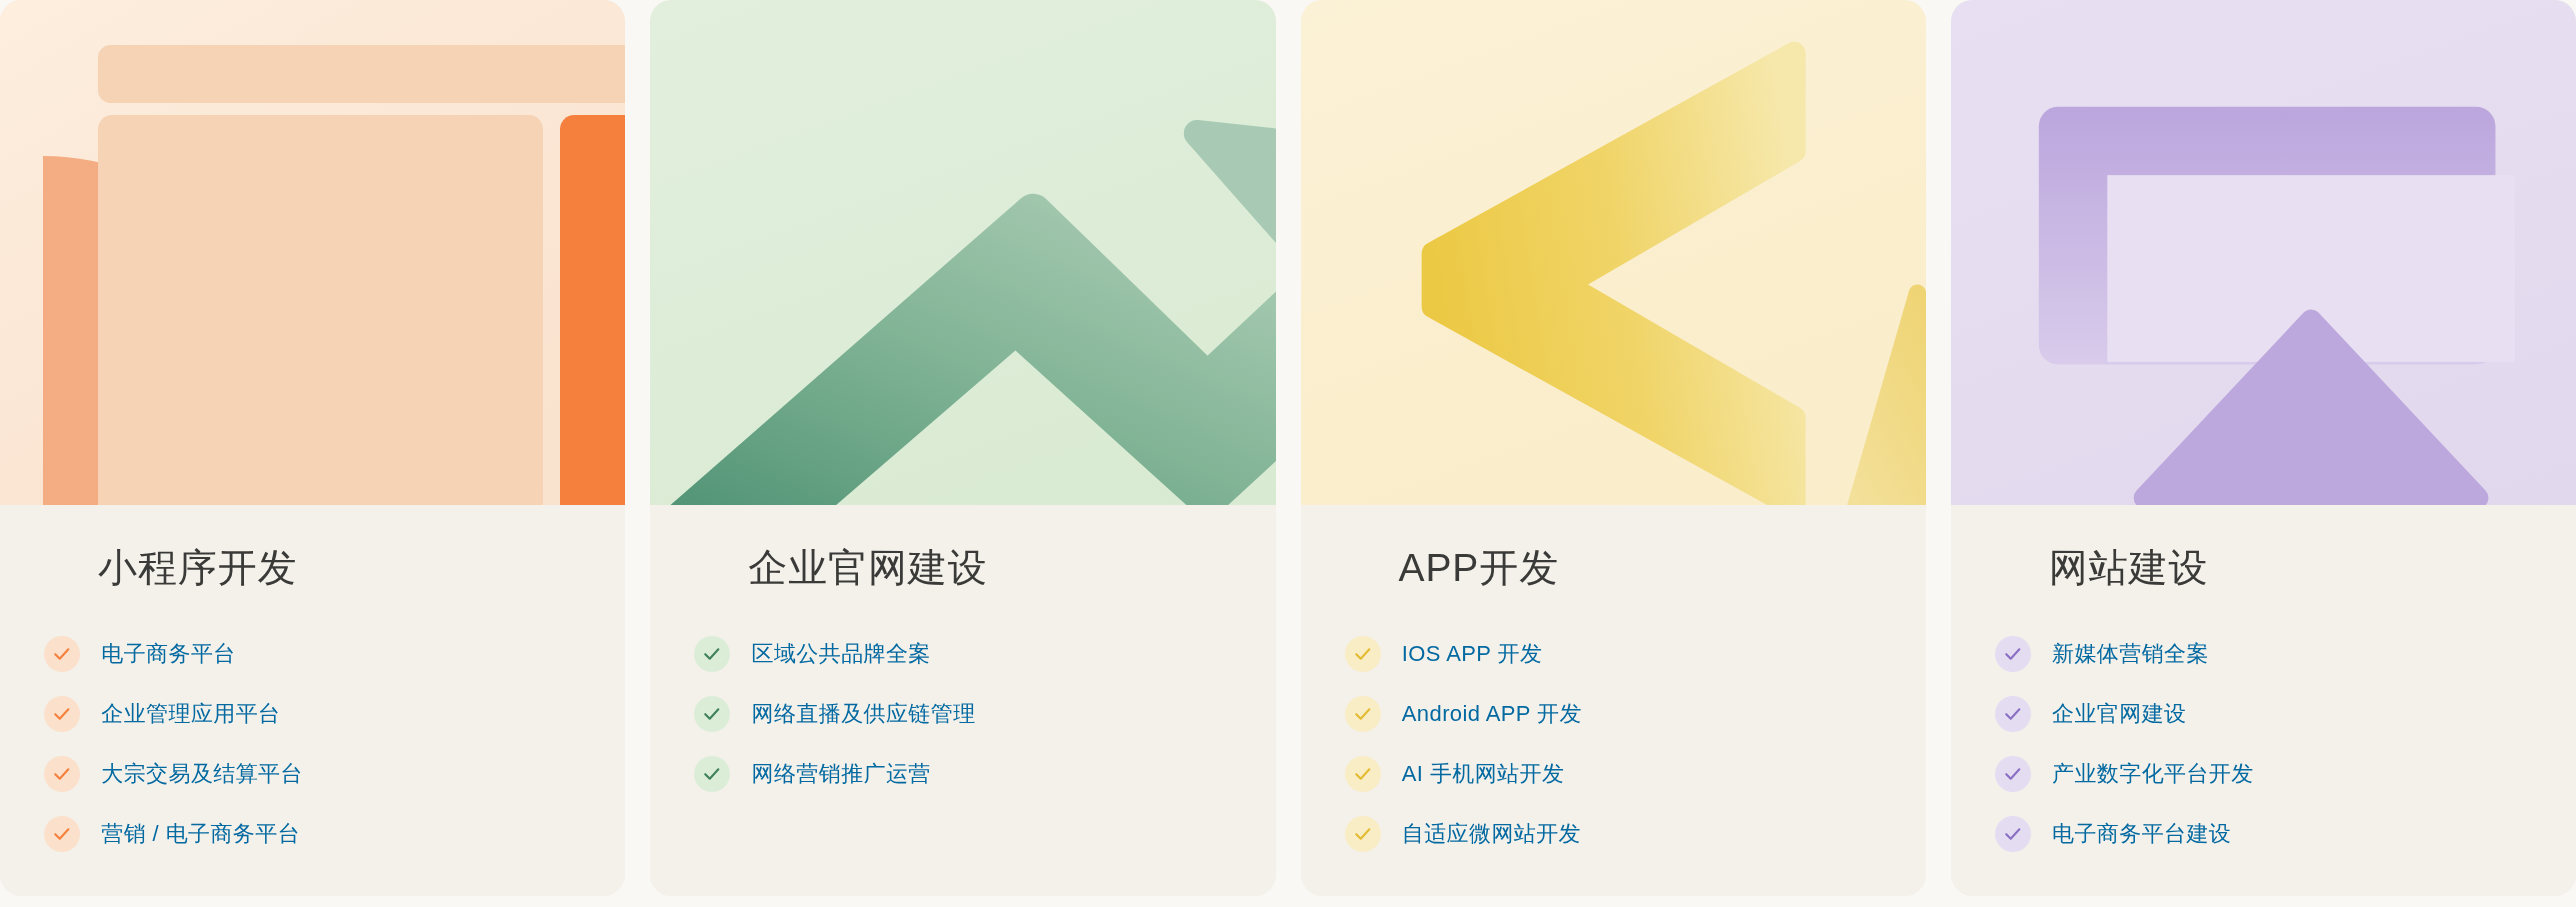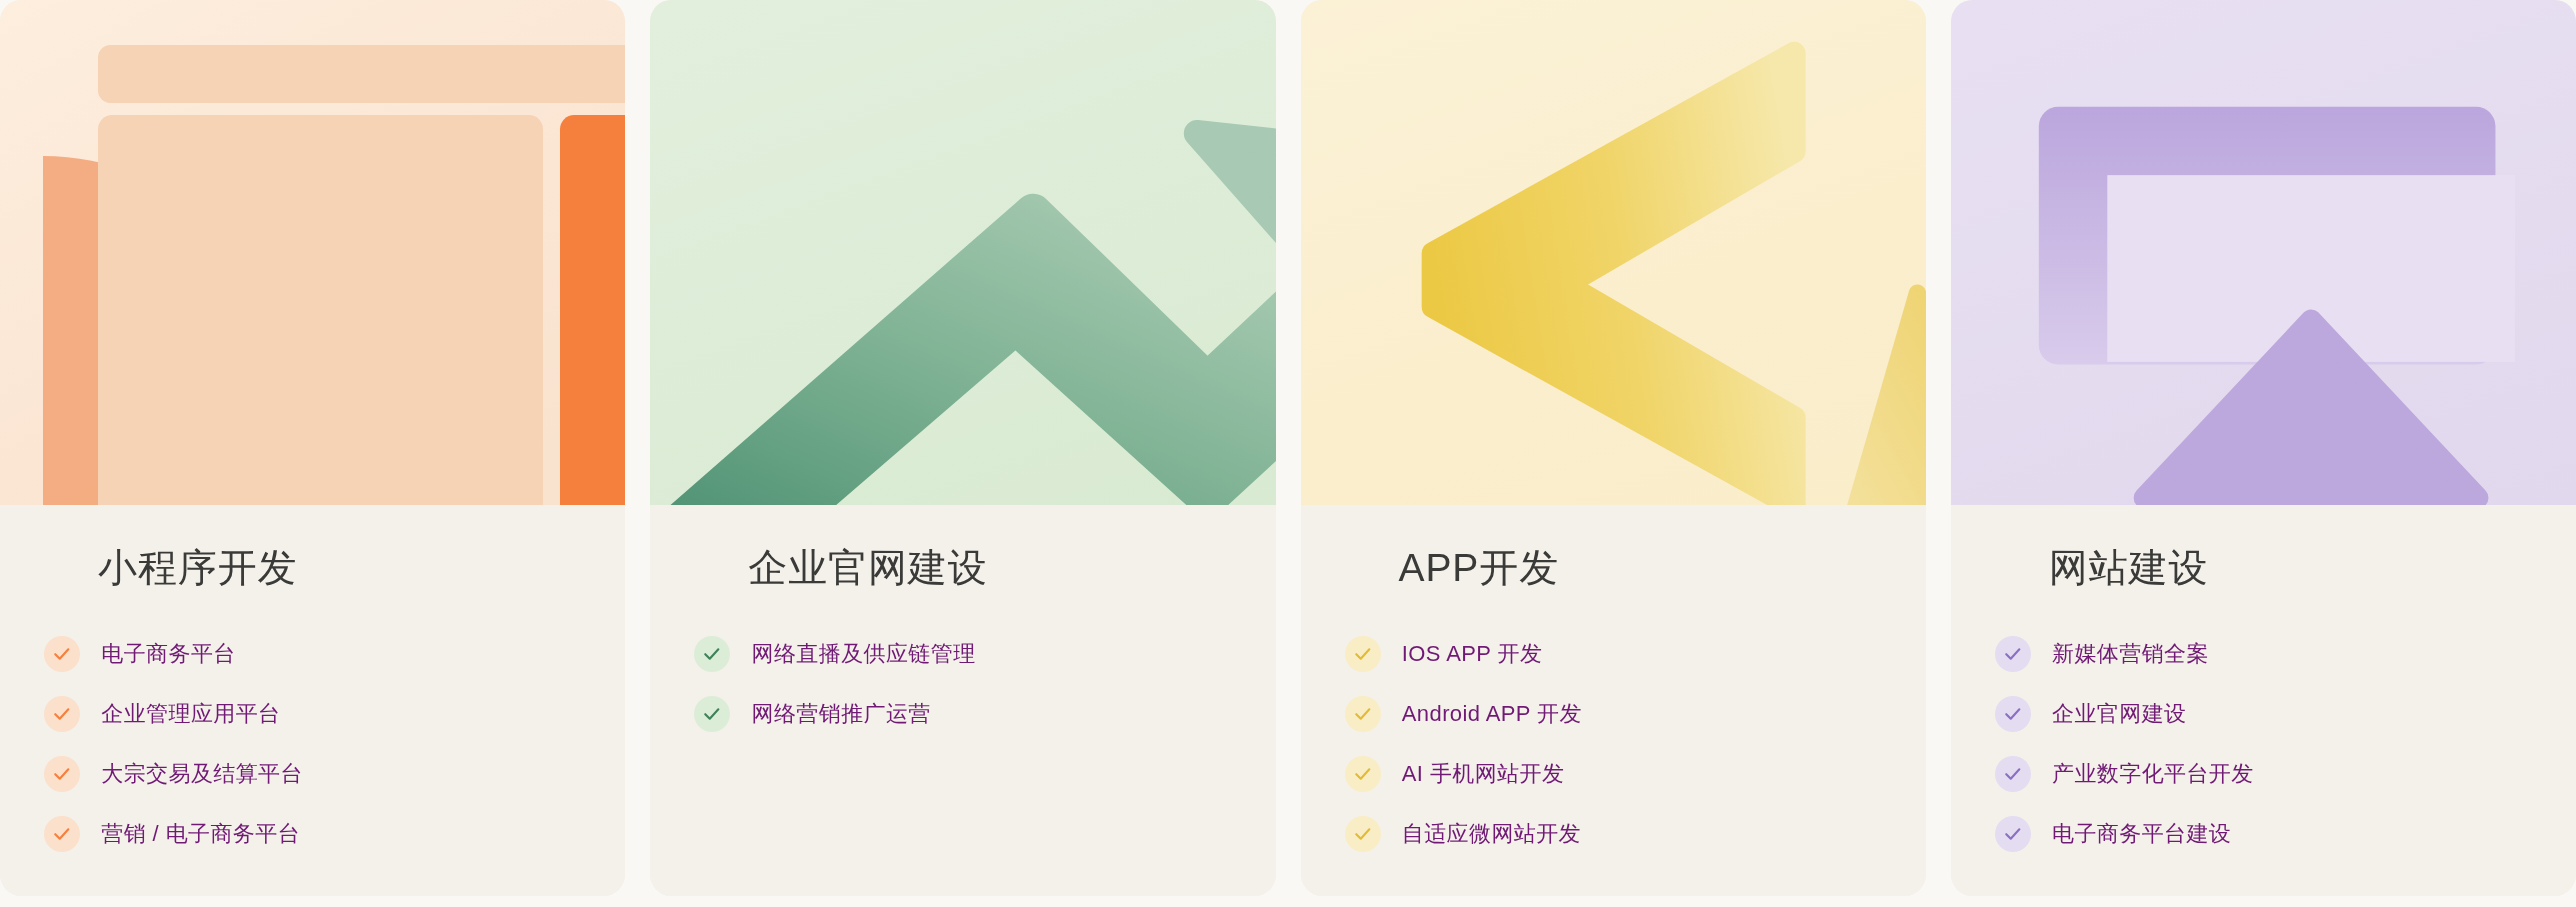--- a/index.html
+++ b/index.html
@@ -95,21 +95,21 @@
   .chk{
     flex:0 0 auto;
     width:36px;height:36px;
     border-radius:50%;
     display:flex;align-items:center;justify-content:center;
     margin-right:21.3px;
   }
   .chk svg{width:19.6px;height:19.6px;display:block;}
   .li-label{
     font-size:22px;
-    color:#701a75;
+    color:#0369a1;
     white-space:nowrap;
     letter-spacing:0.4px;
   }
   
   .t-orange .chk{background:#fbe0cb;}
   .t-green  .chk{background:#dcedd7;}
   .t-yellow .chk{background:#f9edc6;}
   .t-purple .chk{background:#e4dcf1;}
 </style>
 </head>
@@ -173,20 +173,28 @@
             <stop offset="1" stop-color="#b7d4bd"></stop>
           </linearGradient>
         </defs>
         <path d="M20 600 L440 240 L640 430 L760 320 L860 420 L860 560 L740 470 L640 560 L420 365 L130 610 Z" fill="url(#g2)" stroke="url(#g2)" stroke-width="44" stroke-linejoin="round" stroke-linecap="round"></path>
         <path d="M628 150 L800 168 L790 330 Z" fill="#a8c9b3" stroke="#a8c9b3" stroke-width="30" stroke-linejoin="round"></path>
       </svg>
     </div>
     <div class="body">
       <h2 class="title">企业官网建设</h2>
       <ul class="list t-green">
+        <li>
+          <span class="chk">
+            <svg viewBox="0 0 24 24" fill="none" stroke="#3f8259" stroke-width="2.6" stroke-linecap="round" stroke-linejoin="round">
+                <polyline points="4,12.5 9.5,18 20,6.5"></polyline>
+              </svg>
+          </span>
+          <span class="li-label">区域公共品牌全案</span>
+        </li>
         <li>
           <span class="chk">
             <svg viewBox="0 0 24 24" fill="none" stroke="#3f8259" stroke-width="2.6" stroke-linecap="round" stroke-linejoin="round">
                 <polyline points="4,12.5 9.5,18 20,6.5"></polyline>
               </svg>
           </span>
           <span class="li-label">网络直播及供应链管理</span>
         </li>
         <li>
           <span class="chk">

